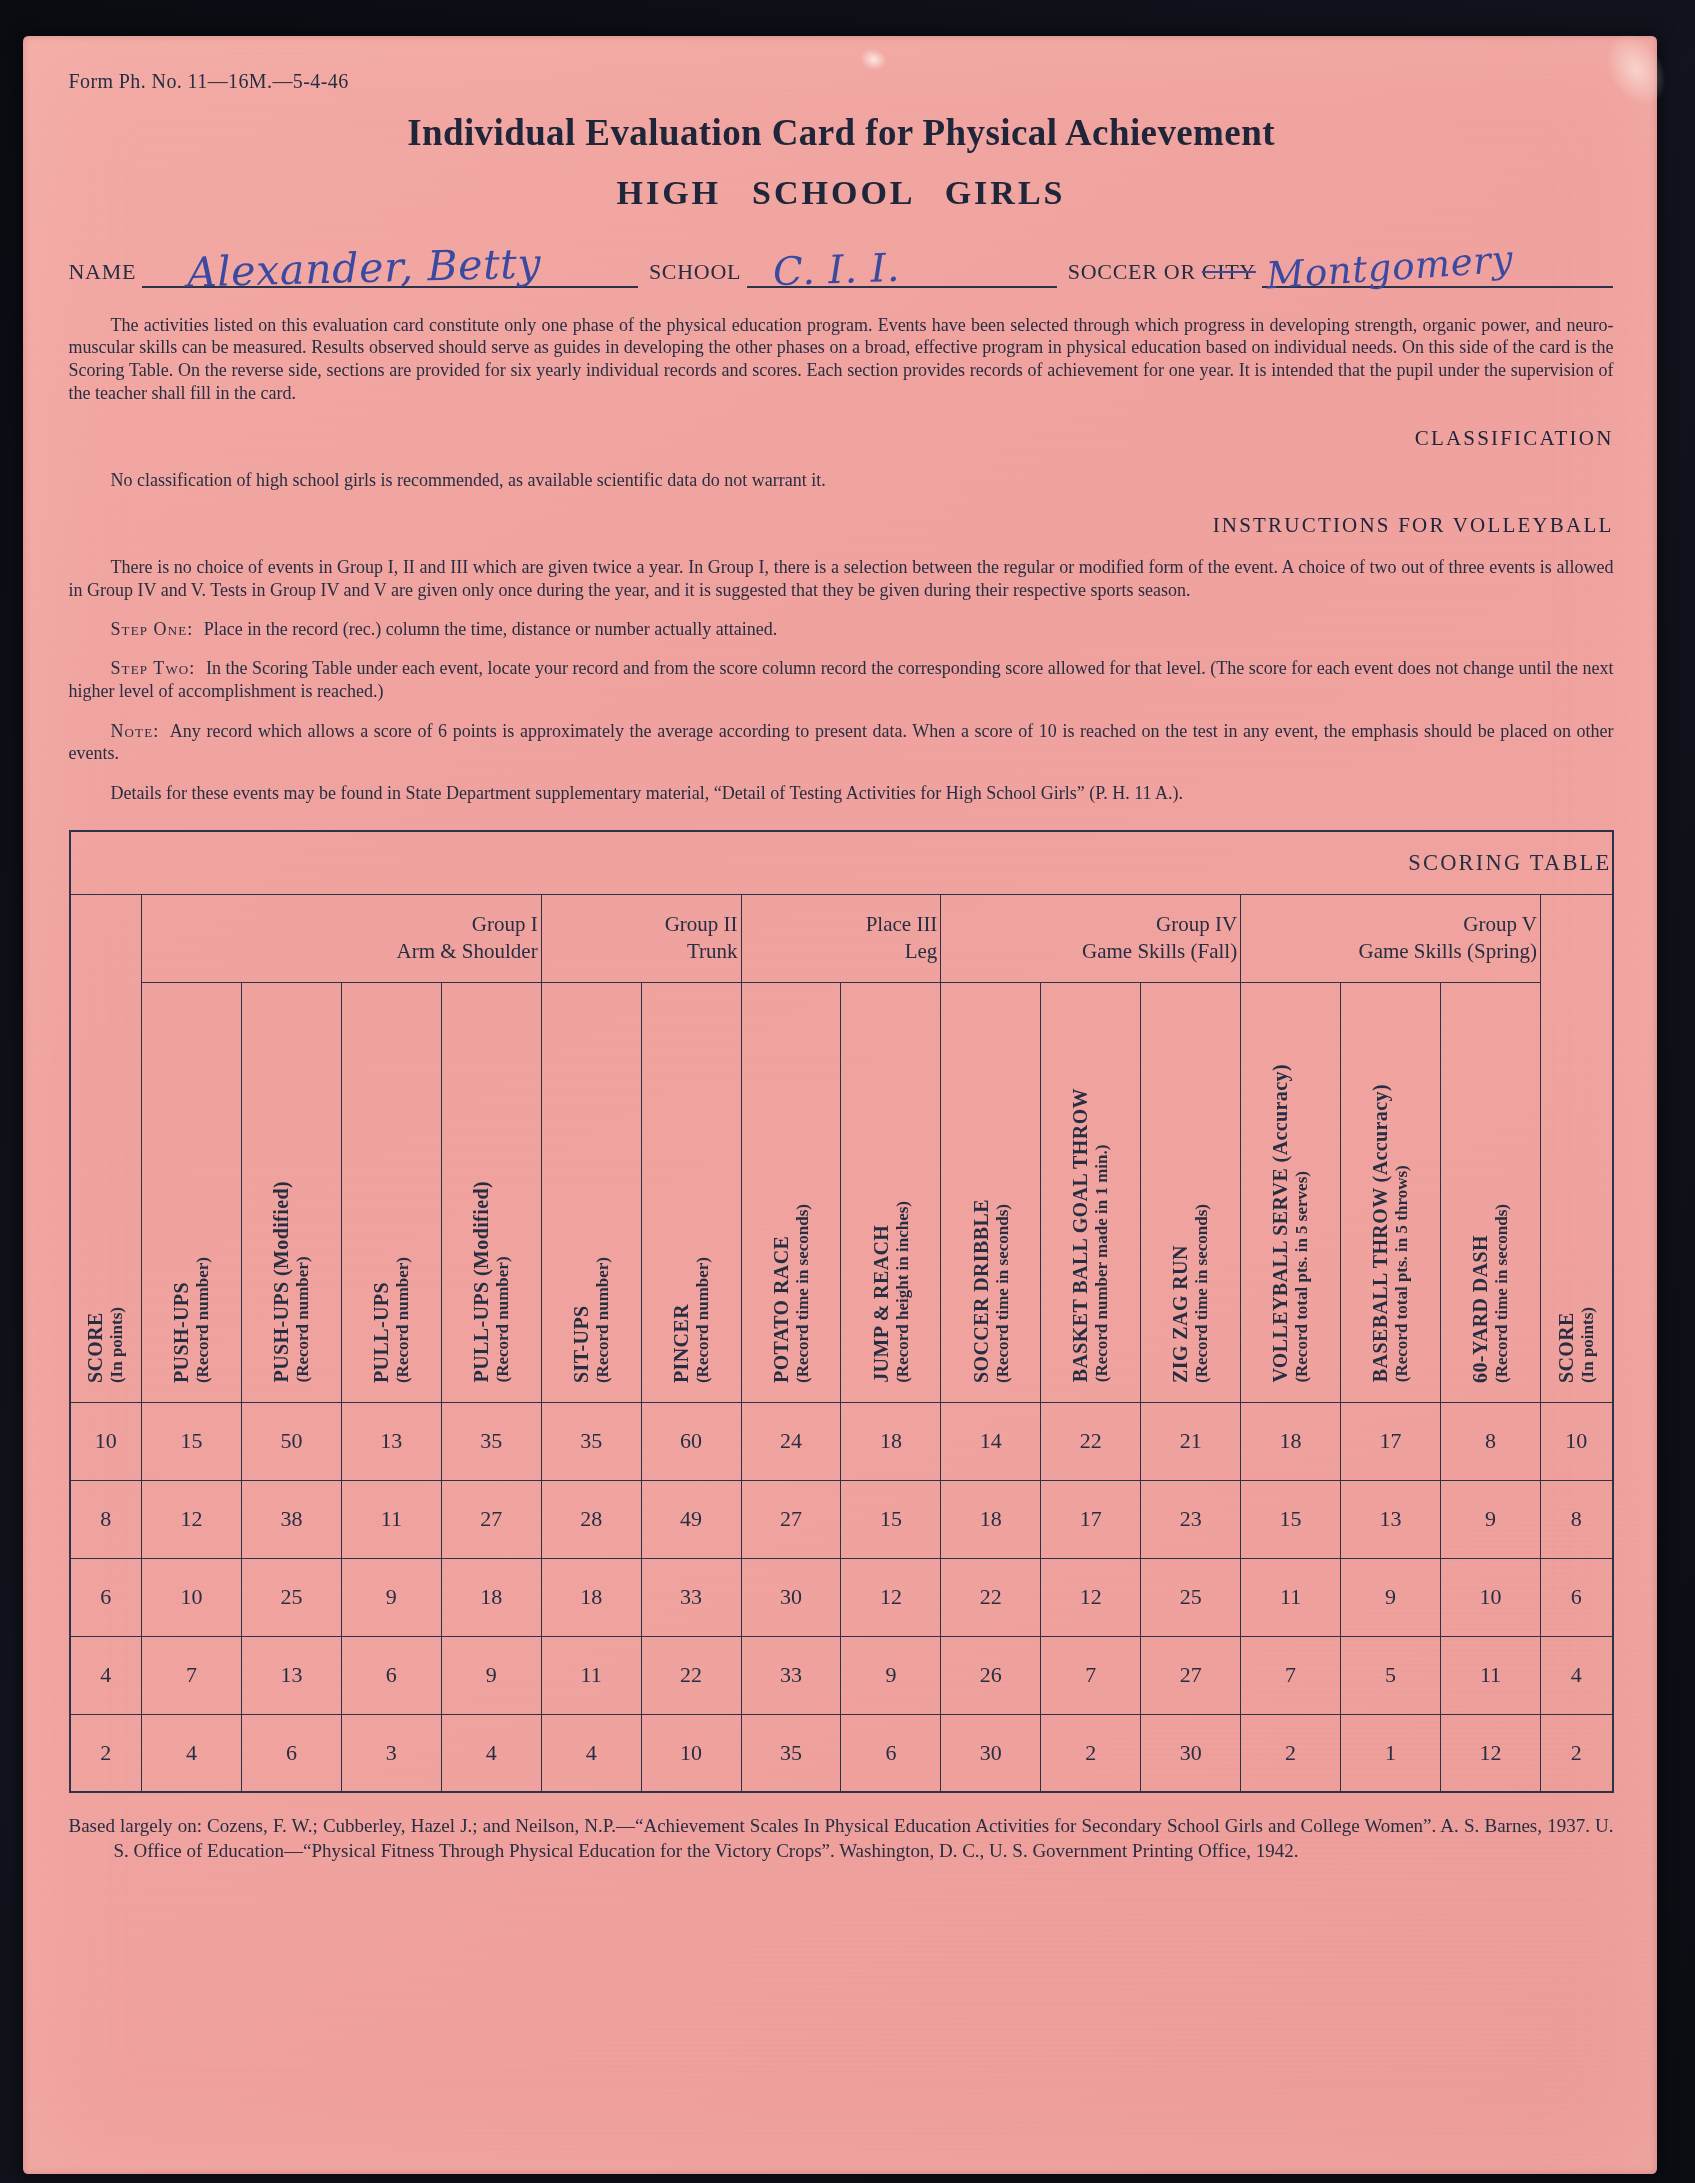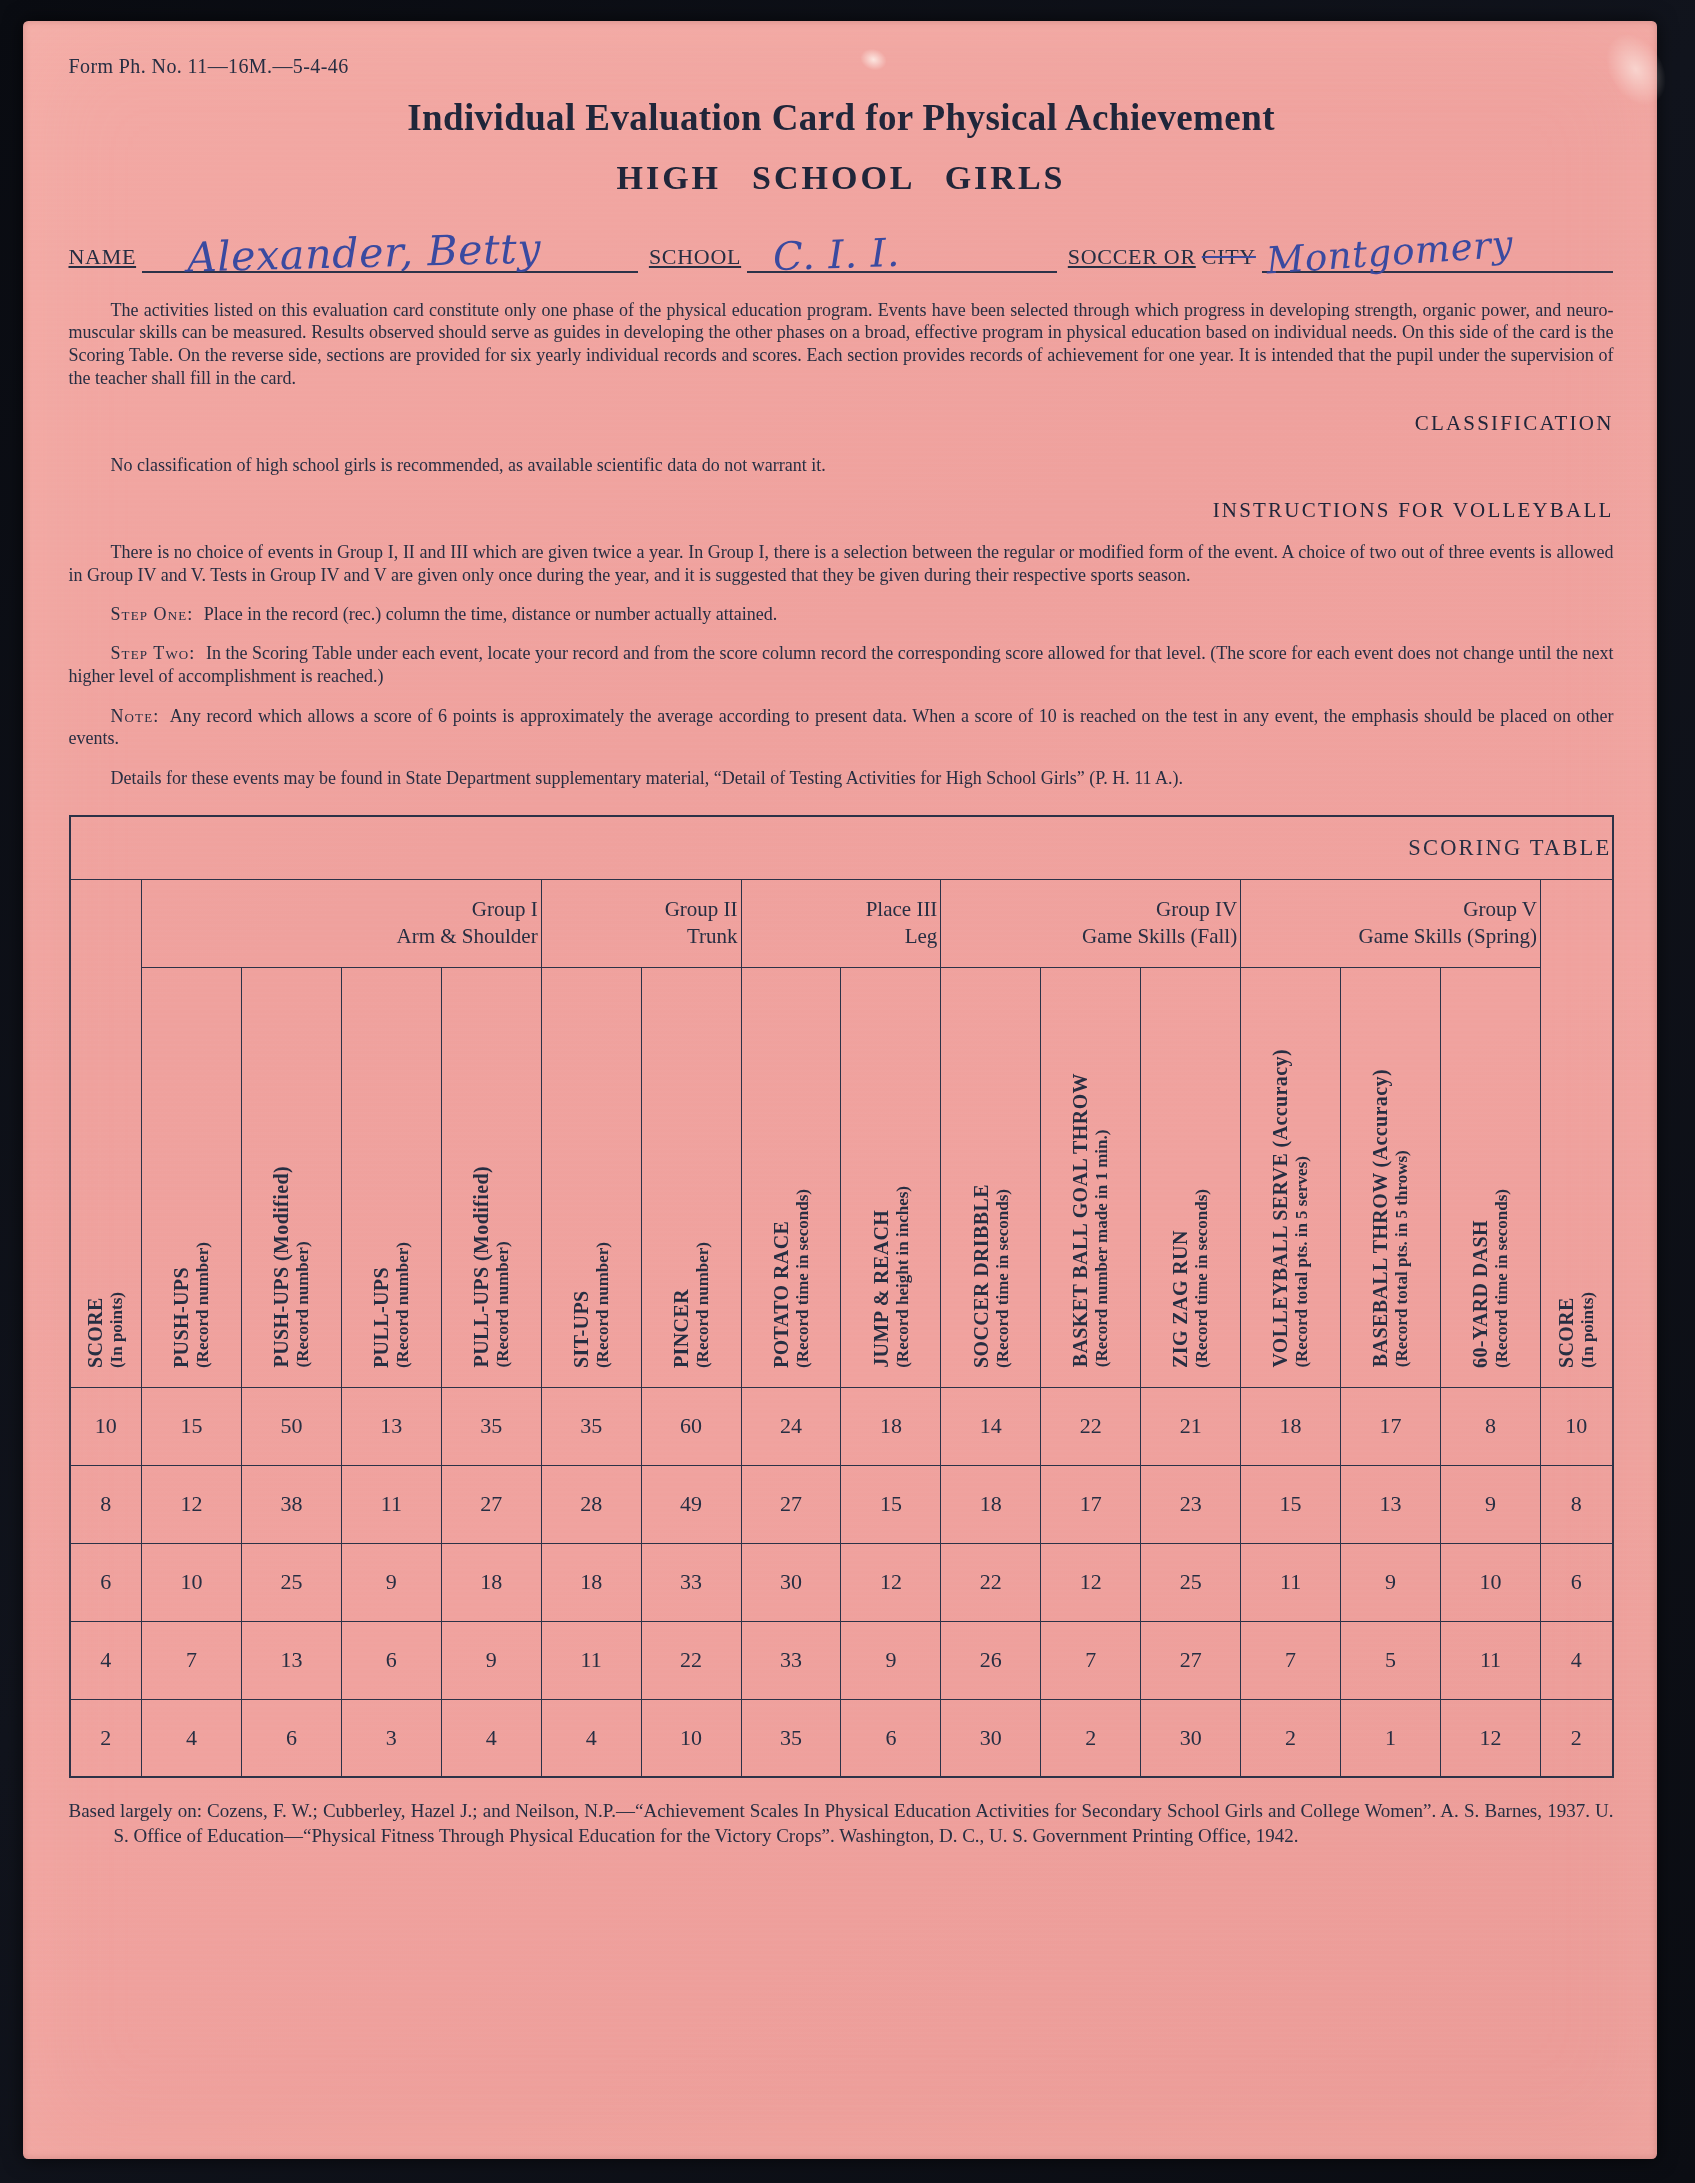--- a/index.html
+++ b/index.html
@@ -6,21 +6,21 @@
   html,body { background:#07080c; }
   body { font-family:"Liberation Serif","DejaVu Serif",serif; }
 
   .stage {
     position:relative; width:1695px; height:2183px;
     background:linear-gradient(135deg,#0a0c12 0%,#11141d 45%,#0b0d13 100%);
     overflow:hidden;
   }
 
   .card {
-    position:absolute; left:22.5px; top:21px; width:1634px; height:2138px;
+    position:absolute; left:22.5px; top:36px; width:1634px; height:2138px;
     background:
       repeating-linear-gradient(0deg, rgba(255,255,255,.015) 0 2.2px, rgba(0,0,0,0) 2.2px 5.2px),
       linear-gradient(150deg,#f3a9a4 0%,#efa19d 35%,#f0a29e 60%,#eb9b97 100%);
     border-radius:5.2px;
     box-shadow:0 0 19.5px rgba(0,0,0,.65), inset 0 0 105px rgba(255,208,198,.22), inset 0 0 7.5px rgba(110,40,40,.28);
     padding:34px 43px 22.5px 46px;
     color:#272e42;
   }
 
   .scratch { position:absolute; pointer-events:none; }
@@ -33,21 +33,21 @@
 
   .form-no { font-size:20px; letter-spacing:0.4px; margin-bottom:18px; }
 
   .title { text-align:center; font-weight:bold; font-size:37px; letter-spacing:0.4px;
     color:#20263a; margin-bottom:19.5px; }
   .subtitle { text-align:center; font-weight:bold; font-size:34px; letter-spacing:3px;
     word-spacing:19.5px; color:#20263a; margin-bottom:22.5px; }
 
   .name-row { display:flex; align-items:flex-end; font-size:22px; letter-spacing:0.7px;
     margin-bottom:25.5px; height:54px; }
-  .f-label { white-space:nowrap; padding:0 6px 3px 0;text-decoration:underline; }
+  .f-label { white-space:nowrap; padding:0 6px 3px 0; }
   .f-label.after-fill { padding-left:10.5px; }
   .fill { position:relative; border-bottom:2.2px solid #2c3248; height:43px; }
   .w-name { flex:2.4; } .w-school { flex:1.5; } .w-county { flex:1.7; }
   .hand { position:absolute; bottom:-6px; font-style:italic; color:#3a4aa0;
     font-family:"DejaVu Serif",serif; white-space:nowrap; letter-spacing:0.7px; }
   .hand-name  { left:45px;  font-size:41px; transform:rotate(-1.5deg); }
   .hand-school{ left:25.5px;  font-size:39px; transform:rotate(-2deg); }
   .hand-county{ left:4.5px;   font-size:37px; transform:rotate(-4deg); bottom:-3px; }
   .struck { text-decoration:line-through; text-decoration-thickness:2.2px; text-decoration-color:#3a4aa0; }
 

